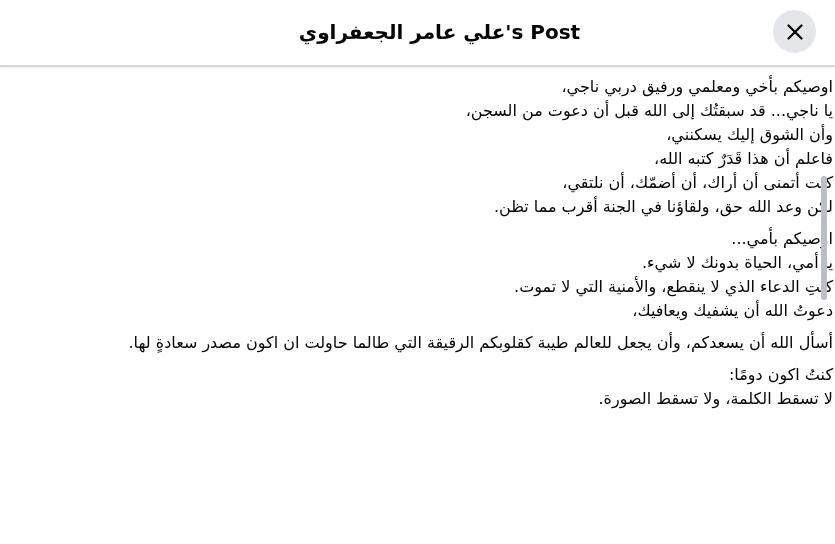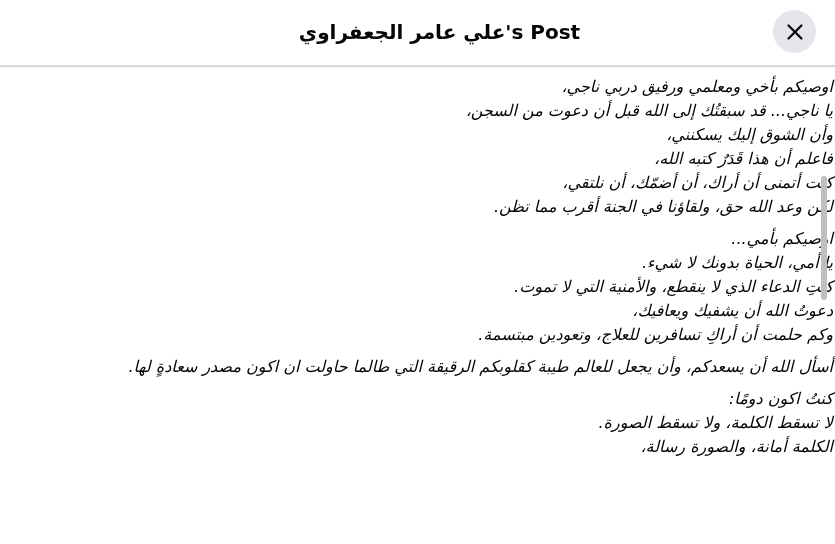--- a/index.html
+++ b/index.html
@@ -39,21 +39,20 @@
       position: absolute; left: 0; top: 69px; width: 835px; height: 475px;
       overflow: hidden;
     }
     .post-body {
       position: absolute; right: 2px; top: 6px; width: 820px;
       direction: rtl; text-align: right;
       font-family: "DejaVu Sans", sans-serif;
       font-size: 16px;
       line-height: 24px;
       color: #050505;
-      font-style: italic;
     }
     .para { margin-bottom: 8px; }
     .para .line { display: block; white-space: nowrap; }
     .scrollbar-thumb {
       position: absolute; left: 821px; top: 107px;
       width: 6px; height: 124px; border-radius: 3px;
       background: #bcc0c4;
       z-index: 4;
       cursor: pointer;
     }
@@ -78,25 +77,23 @@
       <span class="line">وأن الشوق إليك يسكنني،</span>
       <span class="line">فاعلم أن هذا قَدَرٌ كتبه الله،</span>
       <span class="line">كنت أتمنى أن أراك، أن أضمّك، أن نلتقي،</span>
       <span class="line">لكن وعد الله حق، ولقاؤنا في الجنة أقرب مما تظن.</span>
     </div>
     <div class="para">
       <span class="line">اوصيكم بأمي...</span>
       <span class="line">يا أمي، الحياة بدونك لا شيء.</span>
       <span class="line">كنتِ الدعاء الذي لا ينقطع، والأمنية التي لا تموت.</span>
       <span class="line">دعوتُ الله أن يشفيك ويعافيك،</span>
-      <span class="line">وكم حلمت أن أراكِ تسافرين للعلاج، وتعودين مبتسمة.</span>
     </div>
     <div class="para">
       <span class="line">أسأل الله أن يسعدكم، وأن يجعل للعالم طيبة كقلوبكم الرقيقة التي طالما حاولت ان اكون مصدر سعادةٍ لها.</span>
     </div>
     <div class="para">
       <span class="line">كنتُ اكون دومًا:</span>
       <span class="line">لا تسقط الكلمة، ولا تسقط الصورة.</span>
-      <span class="line">الكلمة أمانة، والصورة رسالة،</span>
     </div>
   </div>
   <div class="scrollbar-thumb"></div>
 </div>
 
 </body></html>

